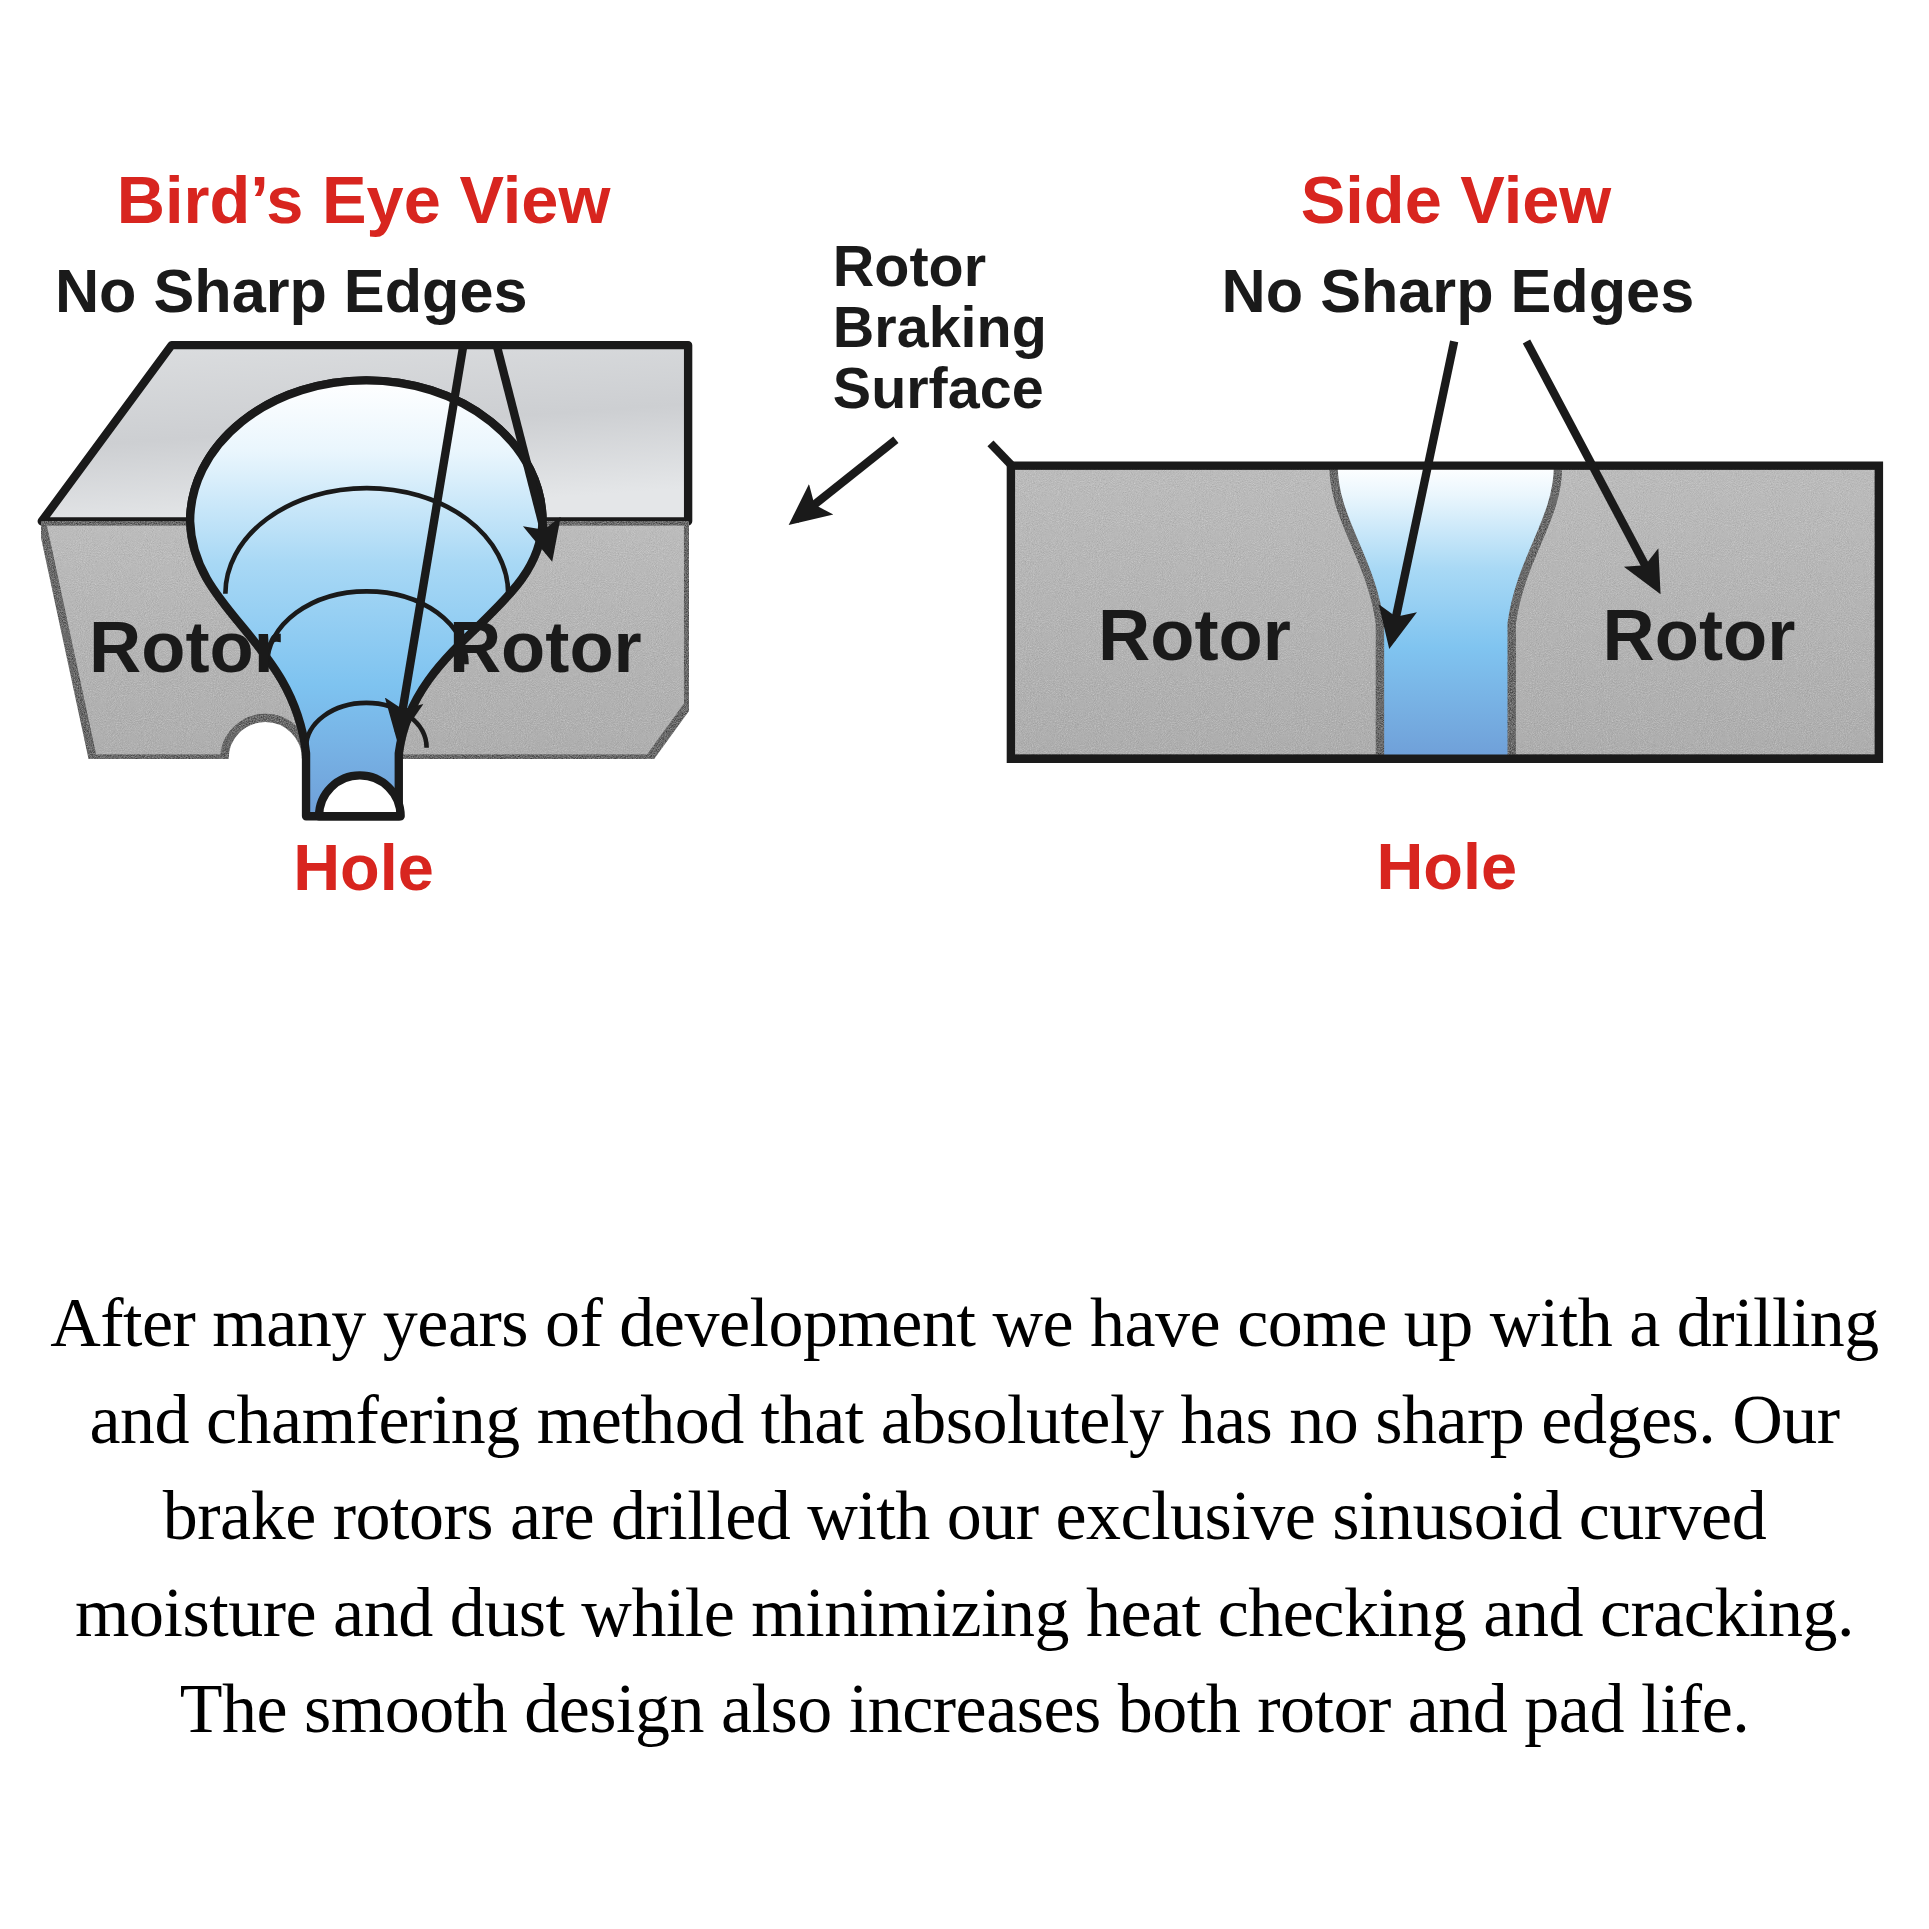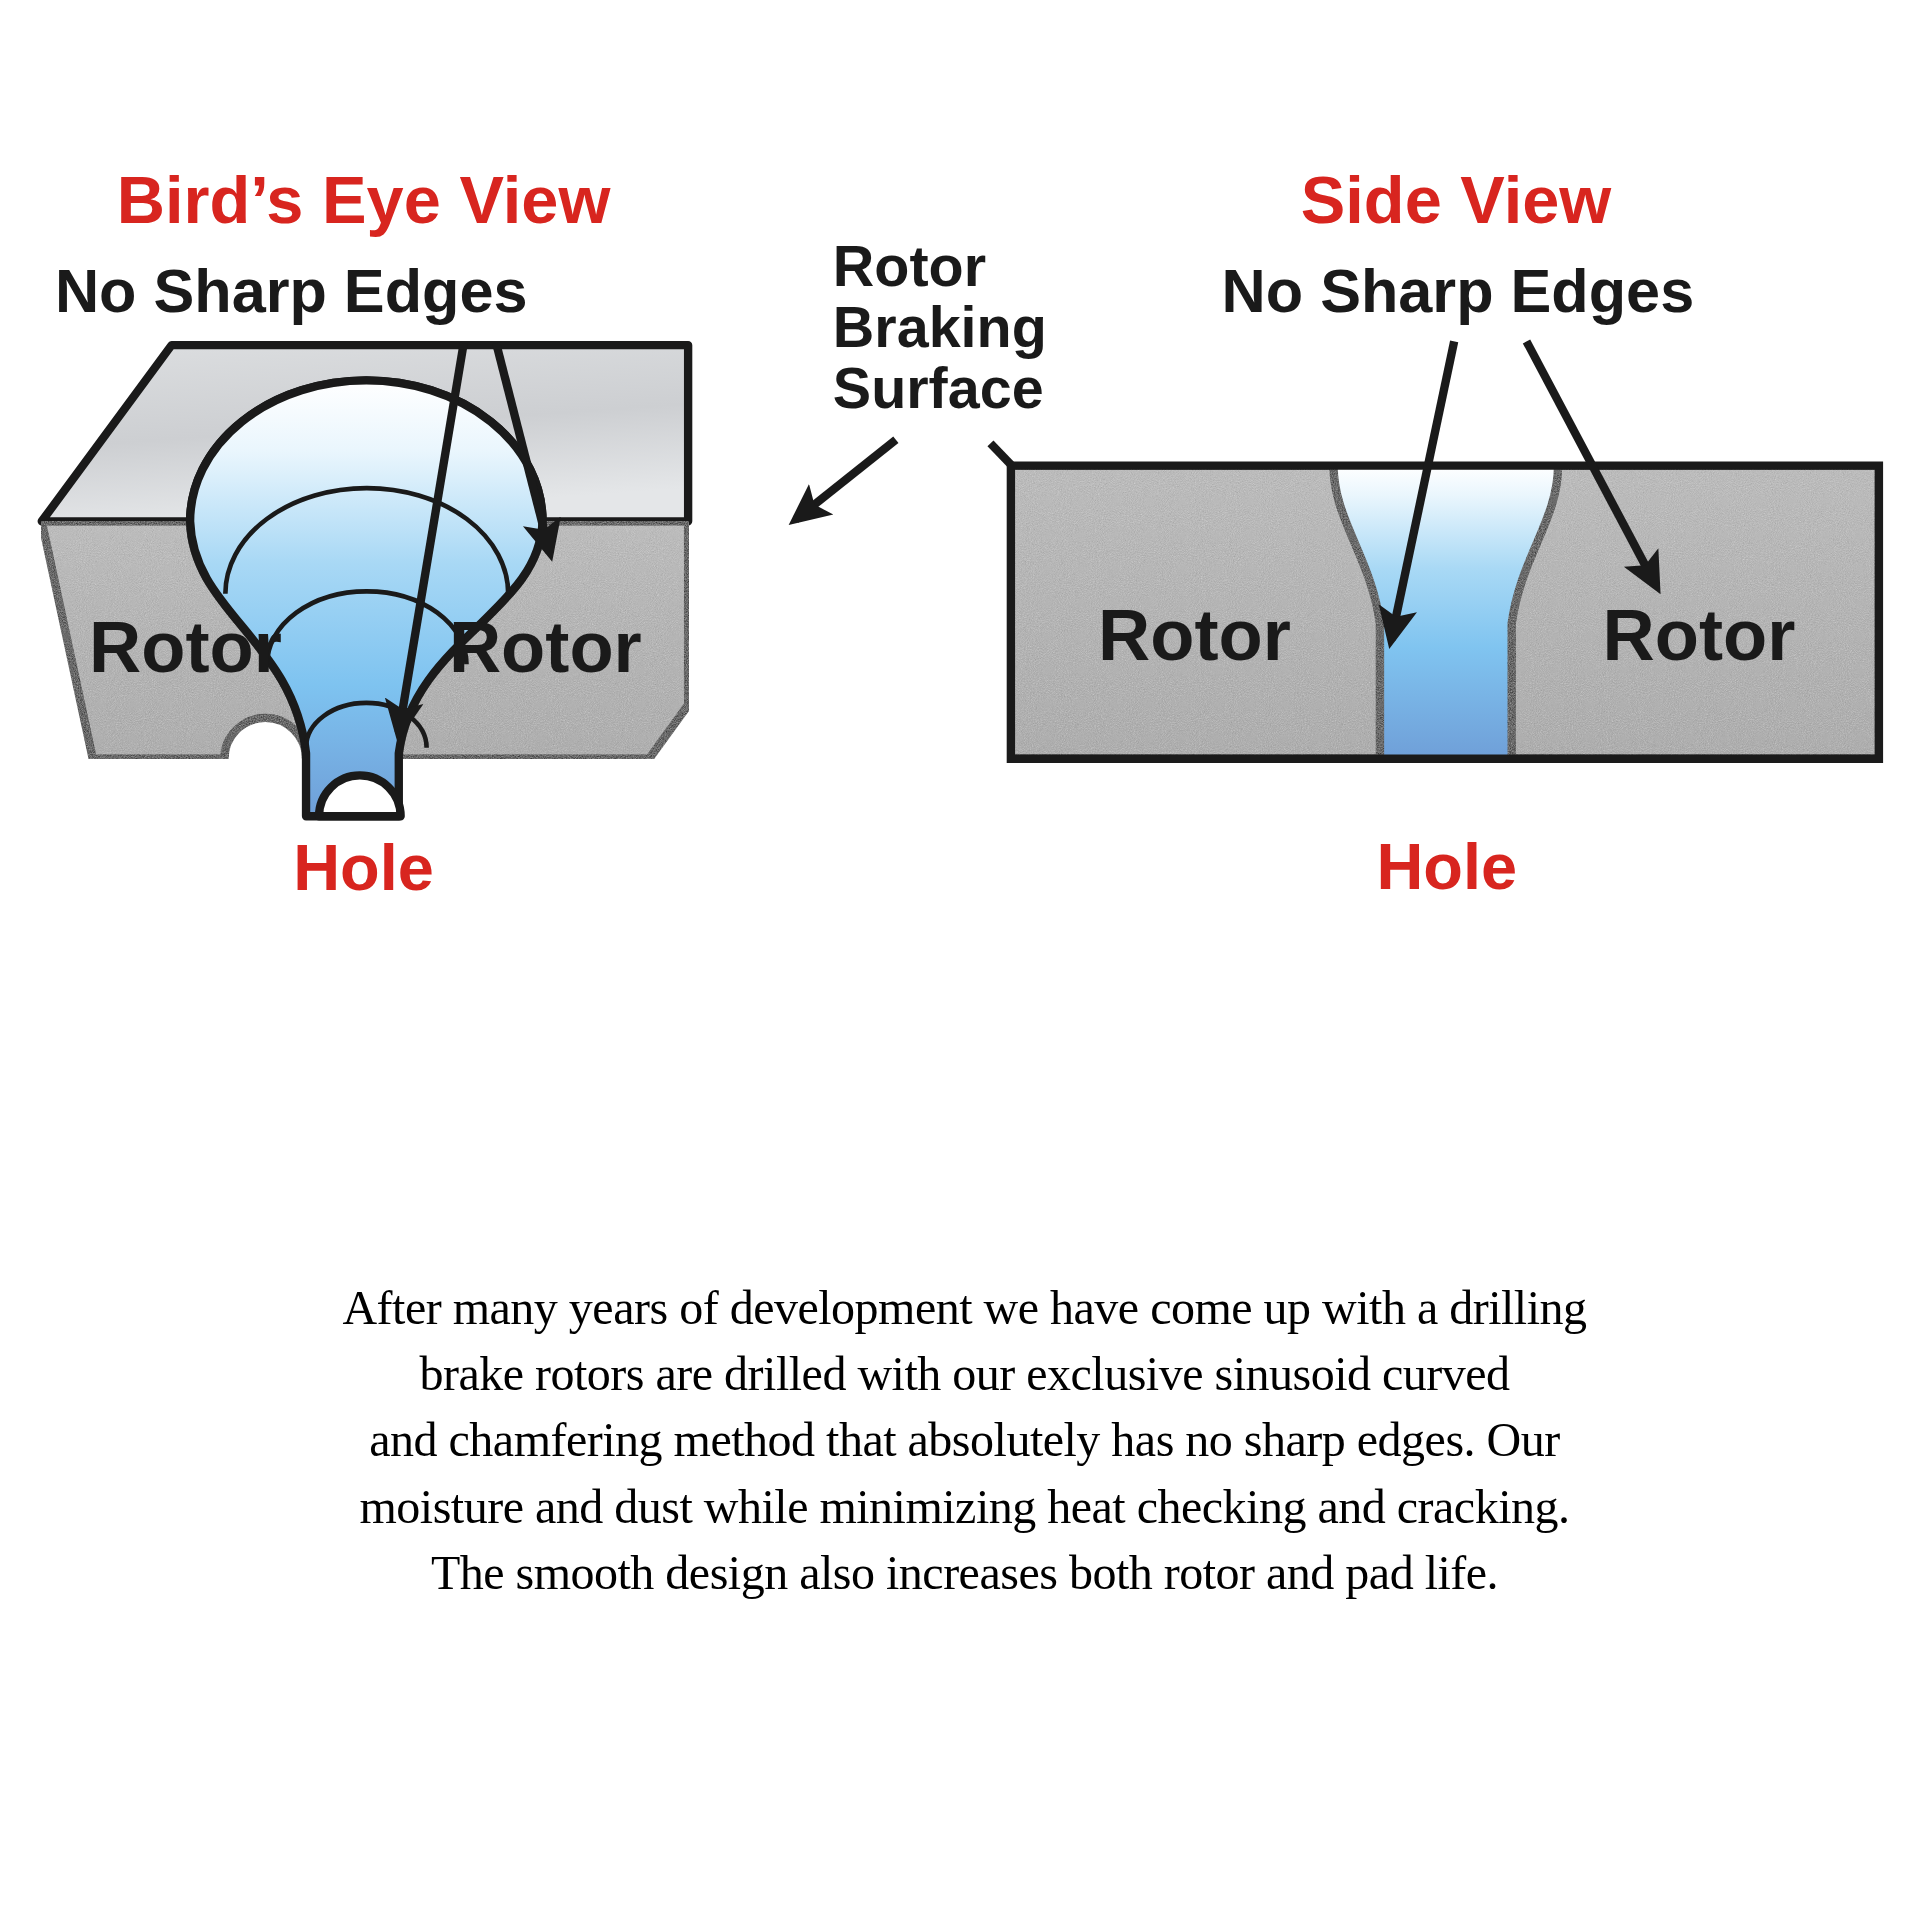--- a/index.html
+++ b/index.html
@@ -86,21 +86,21 @@
   }
 
   
   #body-copy {
     position: absolute;
     left: 0;
     top: 1275px;
     width: 1929px;
     text-align: center;
     font-family: "Liberation Serif", serif;
-    font-size: 48px;
+    font-size: 70px;
     line-height: 1.38;
     color: #000000;
     padding: 0 26px;
     box-sizing: border-box;
     letter-spacing: -0.5px;
   }
   #body-copy span { display: block; }
 </style>
 </head>
 <body>
@@ -256,20 +256,20 @@
         <text class="t-inblock" x="1288" y="712" text-anchor="middle">Rotor</text>
         <text class="t-inblock" x="1832" y="712" text-anchor="middle">Rotor</text>
 
         <text class="t-hole" x="1560" y="958" text-anchor="middle">Hole</text>
       </g>
     </svg>
   </div>
 
   <div id="body-copy">
     <span>After many years of development we have come up with a drilling</span>
+    <span>and chamfering method that absolutely has no sharp edges.  Our</span>
     <span>brake rotors are drilled with our exclusive sinusoid curved</span>
-    <span>and chamfering method that absolutely has no sharp edges.  Our</span>
     <span>moisture and dust while minimizing heat checking and cracking.</span>
     <span>The smooth design also increases both rotor and pad life.</span>
   </div>
 
 </div>
 
 
 </body></html>

